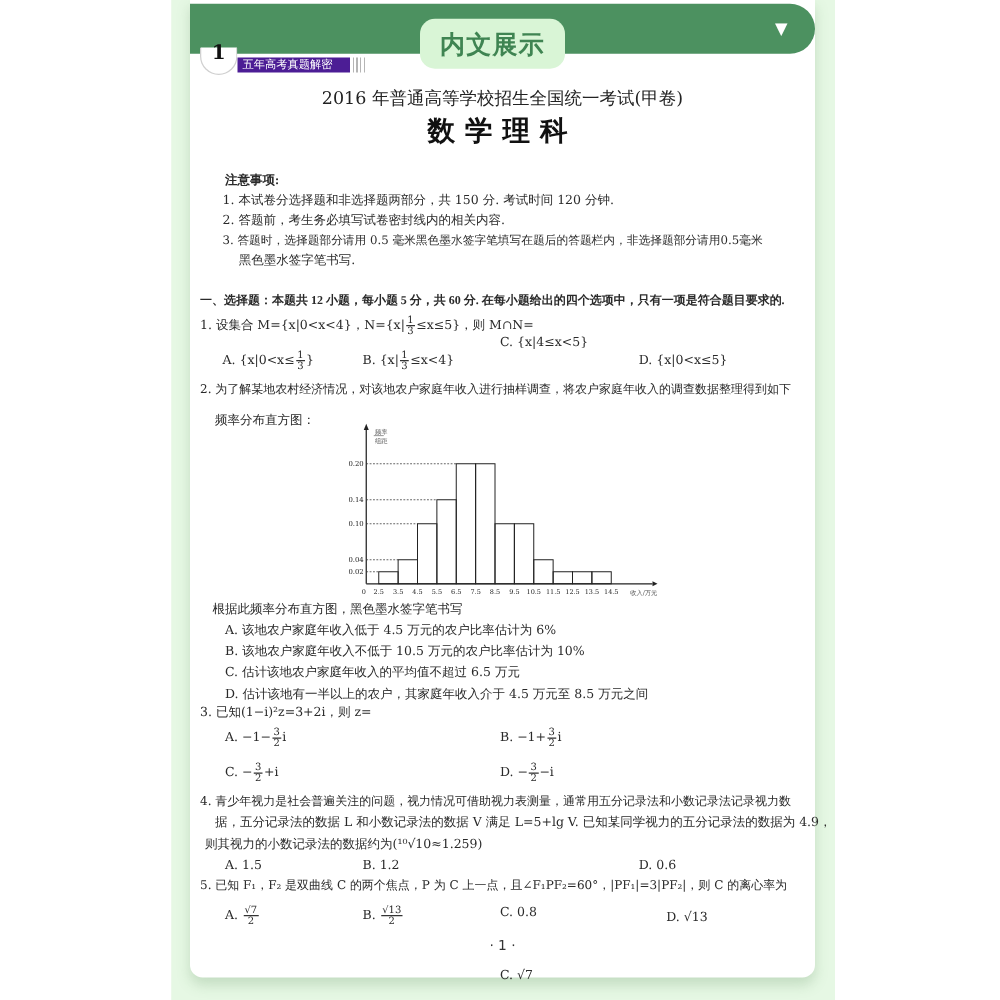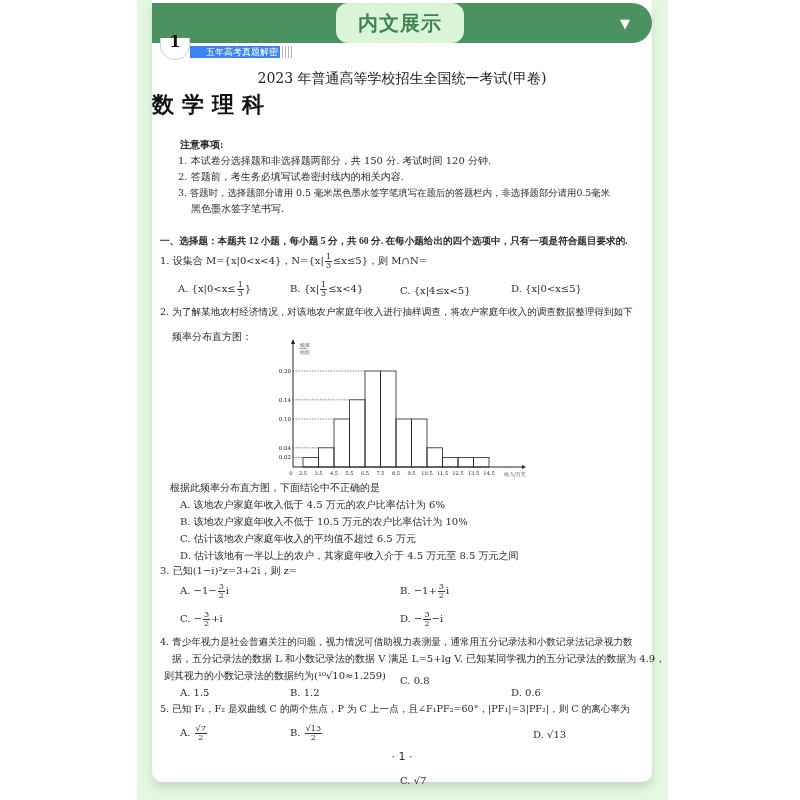--- a/index.html
+++ b/index.html
@@ -13,54 +13,54 @@
   .card {
     position: absolute; left: 152px; top: 0; width: 500px; height: 782px;
     background: #ffffff; border-radius: 0 0 10px 10px;
     box-shadow: 0 6px 10px rgba(90,140,90,0.25);
   }
   .header-bar {
     position: absolute; left: 152px; top: 3px; width: 500px; height: 40px;
     background: #4c9160; border-radius: 0 20px 20px 0;
   }
   .header-pill {
-    position: absolute; left: 336px; top: 3px; width: 128px; height: 40px;
+    position: absolute; left: 336px; top: 15px; width: 116px; height: 40px;
     background: #d9f5d6; border-radius: 12px;
     display: flex; align-items: center; justify-content: center;
     font-family: "DejaVu Sans", sans-serif; font-size: 20px; font-weight: bold; color: #3f8452;
     letter-spacing: 1px;
   }
   .header-toggle {
     position: absolute; left: 616px; top: 14px; width: 18px; height: 18px;
     display: flex; align-items: center; justify-content: center;
     color: #ffffff; font-size: 13px; font-family: "DejaVu Sans", sans-serif;
     cursor: pointer;
   }
   .chapter-badge {
     position: absolute; left: 160px; top: 38px; width: 30px; height: 22px;
     border-radius: 0 0 15px 15px; background: #ffffff;
     border: 1px solid #d0d0d0; border-top: none;
     font-size: 16px; font-weight: bold; text-align: center; line-height: 8px; color: #111;
   }
   .series-label {
     position: absolute; left: 190px; top: 46px; height: 12px; width: 90px;
-    background: #3b82f6; color: #ffffff; font-size: 9px; line-height: 12px;
-    padding-left: 16px; font-family: "DejaVu Sans", sans-serif;
+    background: #4c1d95; color: #ffffff; font-size: 9px; line-height: 12px;
+    padding-left: 4px; font-family: "DejaVu Sans", sans-serif;
   }
   .series-stripes {
     position: absolute; left: 282px; top: 46px; width: 10px; height: 12px;
     background: repeating-linear-gradient(90deg, #b5b5b5 0 1px, transparent 1px 3px);
   }
 
   .exam-title {
     position: absolute; left: 152px; top: 70px; width: 500px; text-align: center;
     font-size: 14px; color: #222;
   }
   .subject-title {
-    position: absolute; left: 152px; top: 90px; width: 500px; text-align: left;
+    position: absolute; left: 152px; top: 90px; width: 500px; text-align: center;
     font-size: 22px; font-weight: bold; letter-spacing: 8px; color: #111;
   }
   .text { position: absolute; font-size: 10px; line-height: 14px; color: #2a2a2a; white-space: nowrap; }
   .bold { font-weight: bold; font-family: Liberation Serif, serif; }
 
   .frac { display: inline-flex; flex-direction: column; vertical-align: middle; text-align: center; font-size: 8px; line-height: 8px; margin: 0 1px; }
   .frac .num { border-bottom: 1px solid #333; padding: 0 1px; }
 
   .chart { position: absolute; left: 260px; top: 335px; width: 300px; height: 145px; }
   .chart svg { width: 300px; height: 145px; }
@@ -77,21 +77,21 @@
 <div class="card"></div>
 
 <div class="header-bar"></div>
 <div class="header-pill">内文展示</div>
 <div class="header-toggle">▼</div>
 
 <div class="chapter-badge">1</div>
 <div class="series-label">五年高考真题解密</div>
 <div class="series-stripes"></div>
 
-<div class="exam-title">2023 年普通高等学校招生全国统一考试(甲卷)</div>
+<div class="exam-title">2016 年普通高等学校招生全国统一考试(甲卷)</div>
 <div class="subject-title">数学理科</div>
 
 <div class="text bold" style="left:180px; top:138px;">注意事项:</div>
 <div class="text" style="left:178px; top:154px;">1. 本试卷分选择题和非选择题两部分，共 150 分. 考试时间 120 分钟.</div>
 <div class="text" style="left:178px; top:170px;">2. 答题前，考生务必填写试卷密封线内的相关内容.</div>
 <div class="text" style="left:178px; top:186px; font-size:9.4px;">3. 答题时，选择题部分请用 0.5 毫米黑色墨水签字笔填写在题后的答题栏内，非选择题部分请用0.5毫米</div>
 <div class="text" style="left:191px; top:202px;">黑色墨水签字笔书写.</div>
 
 <div class="text bold" style="left:160px; top:234px; font-size:9.6px;">一、选择题：本题共 12 小题，每小题 5 分，共 60 分. 在每小题给出的四个选项中，只有一项是符合题目要求的.</div>
 
@@ -106,21 +106,21 @@
       <span class="num">1</span>
       <span>3</span>
     </span><span>}</span>
 </div>
 <div class="text" style="left:290px; top:280px; line-height:18px;">
   <span>B. {x|</span><span class="frac">
       <span class="num">1</span>
       <span>3</span>
     </span><span>≤x&lt;4}</span>
 </div>
-<div class="text" style="left:400px; top:284px;">C. {x|4≤x&lt;5}</div>
+<div class="text" style="left:400px; top:268px;">C. {x|4≤x&lt;5}</div>
 <div class="text" style="left:511px; top:282px;">D. {x|0&lt;x≤5}</div>
 
 <div class="text" style="left:160px; top:305px; font-size:9.6px;">2. 为了解某地农村经济情况，对该地农户家庭年收入进行抽样调查，将农户家庭年收入的调查数据整理得到如下</div>
 <div class="text" style="left:172px; top:330px;">频率分布直方图：</div>
 
 <div class="chart">
   <svg id="hist" viewBox="0 0 300 145" xmlns="http://www.w3.org/2000/svg">
       <line x1="33" y1="132" x2="262" y2="132" stroke="#222" stroke-width="1"></line>
       <polygon points="262,130 266,132 262,134" fill="#222"></polygon>
       <line x1="33" y1="132" x2="33" y2="8" stroke="#222" stroke-width="1"></line>
@@ -161,21 +161,21 @@
       <text x="151.5" y="140" font-size="5.2" text-anchor="middle" fill="#222" font-family="DejaVu Serif, serif">9.5</text>
       <text x="167" y="140" font-size="5.2" text-anchor="middle" fill="#222" font-family="DejaVu Serif, serif">10.5</text>
       <text x="182.5" y="140" font-size="5.2" text-anchor="middle" fill="#222" font-family="DejaVu Serif, serif">11.5</text>
       <text x="198" y="140" font-size="5.2" text-anchor="middle" fill="#222" font-family="DejaVu Serif, serif">12.5</text>
       <text x="213.5" y="140" font-size="5.2" text-anchor="middle" fill="#222" font-family="DejaVu Serif, serif">13.5</text>
       <text x="229" y="140" font-size="5.2" text-anchor="middle" fill="#222" font-family="DejaVu Serif, serif">14.5</text>
       <text x="255" y="141" font-size="5" text-anchor="middle" fill="#555" font-family="DejaVu Sans, sans-serif">收入/万元</text>
     </svg>
 </div>
 
-<div class="text" style="left:170px; top:481px;">根据此频率分布直方图，下面结论中不正确的是</div>
+<div class="text" style="left:170px; top:481px;">根据此频率分布直方图，黑色墨水签字笔书写</div>
 <div class="text" style="left:180px; top:498px;text-align:right;">A. 该地农户家庭年收入低于 4.5 万元的农户比率估计为 6%</div>
 <div class="text" style="left:180px; top:515px;">B. 该地农户家庭年收入不低于 10.5 万元的农户比率估计为 10%</div>
 <div class="text" style="left:180px; top:532px;">C. 估计该地农户家庭年收入的平均值不超过 6.5 万元</div>
 <div class="text" style="left:180px; top:549px;">D. 估计该地有一半以上的农户，其家庭年收入介于 4.5 万元至 8.5 万元之间</div>
 
 <div class="text" style="left:160px; top:564px;">3. 已知(1−i)²z=3+2i，则 z=</div>
 <div class="text" style="left:180px; top:582px; line-height:18px;">
   <span>A. −1−</span><span class="frac">
       <span class="num">3</span>
       <span>2</span>
@@ -198,21 +198,21 @@
       <span class="num">3</span>
       <span>2</span>
     </span><span>−i</span>
 </div>
 
 <div class="text" style="left:160px; top:635px; font-size:9.6px;">4. 青少年视力是社会普遍关注的问题，视力情况可借助视力表测量，通常用五分记录法和小数记录法记录视力数</div>
 <div class="text" style="left:172px; top:652px; font-size:10px;">据，五分记录法的数据 L 和小数记录法的数据 V 满足 L=5+lg V. 已知某同学视力的五分记录法的数据为 4.9，</div>
 <div class="text" style="left:164px; top:669px;">则其视力的小数记录法的数据约为(¹⁰√10≈1.259)</div>
 <div class="text" style="left:180px; top:686px;">A. 1.5</div>
 <div class="text" style="left:290px; top:686px;">B. 1.2</div>
-<div class="text" style="left:400px; top:674px;">C. 0.8</div>
+<div class="text" style="left:400px; top:724px;">C. 0.8</div>
 <div class="text" style="left:511px; top:686px;">D. 0.6</div>
 
 <div class="text" style="left:160px; top:702px; font-size:9.6px;">5. 已知 F₁，F₂ 是双曲线 C 的两个焦点，P 为 C 上一点，且∠F₁PF₂=60°，|PF₁|=3|PF₂|，则 C 的离心率为</div>
 <div class="text" style="left:180px; top:724px; line-height:18px;">
   <span>A. </span><span class="frac">
       <span class="num">√7</span>
       <span>2</span>
     </span>
 </div>
 <div class="text" style="left:290px; top:724px; line-height:18px;">

